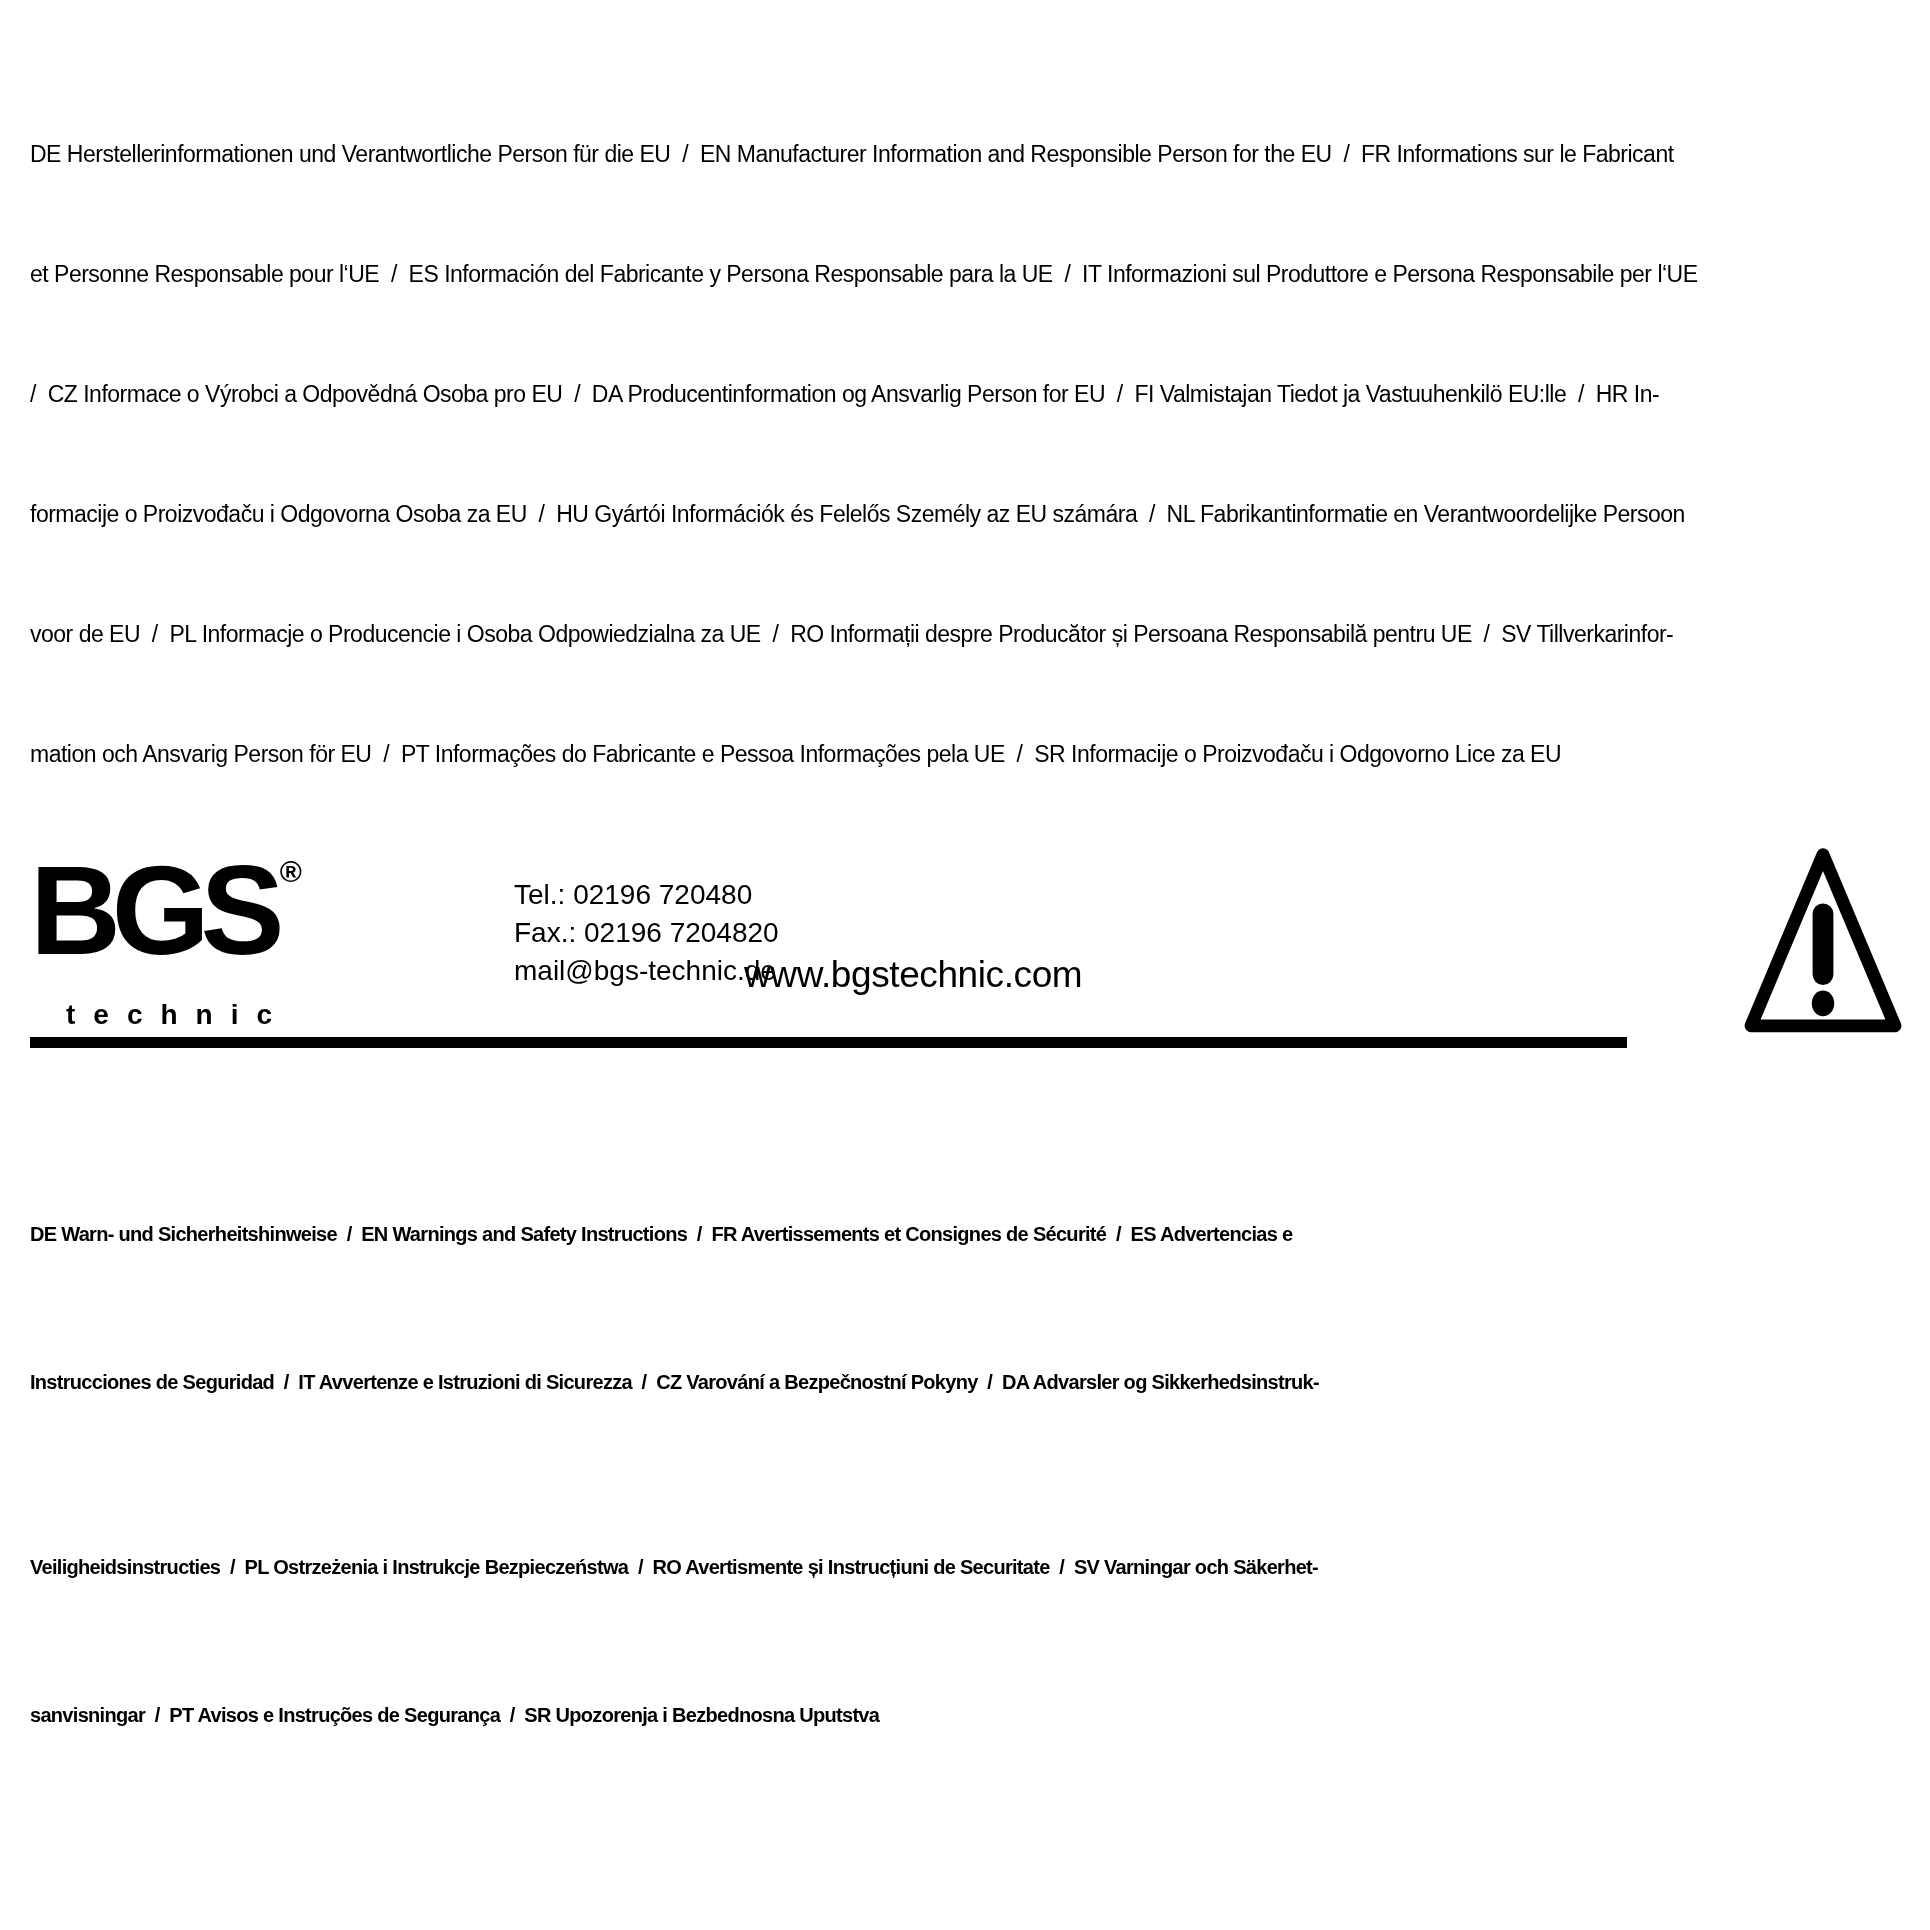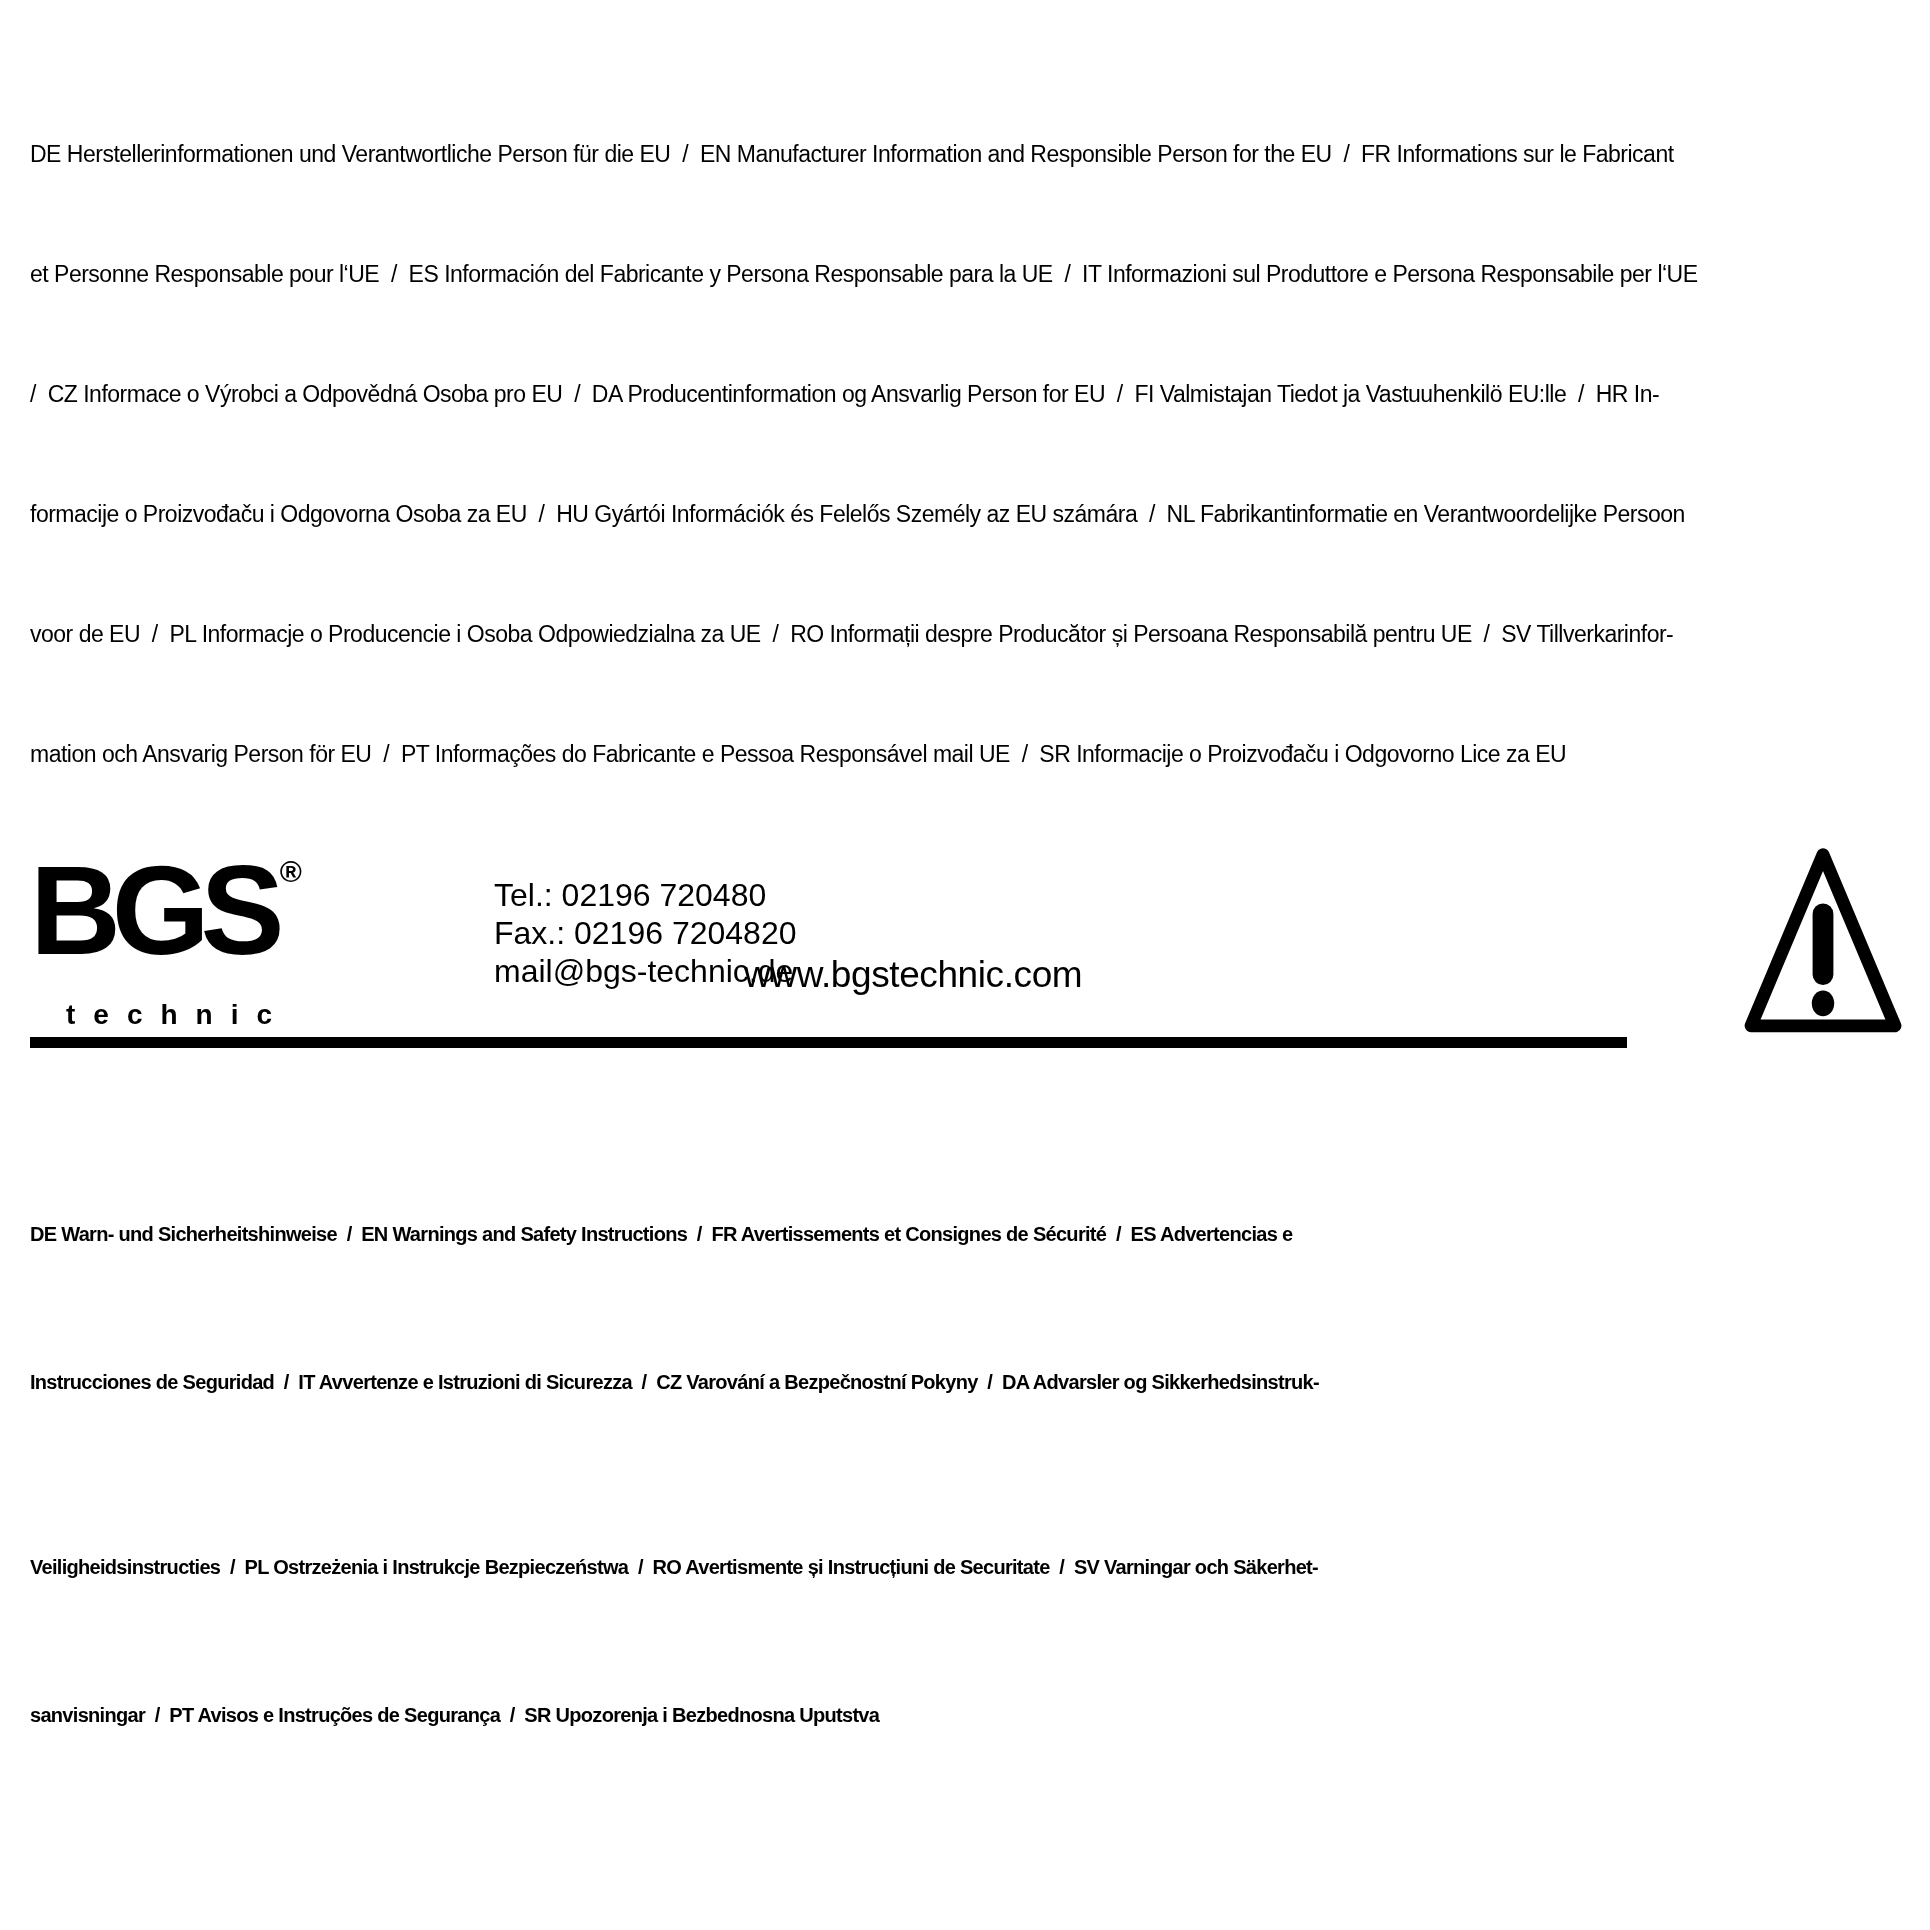--- a/index.html
+++ b/index.html
@@ -13,21 +13,21 @@
     margin:18.7px 22px 0 30px;
     font-weight:normal;font-size:23px;line-height:30px;
     letter-spacing:-0.5px;white-space:pre-wrap;
   }
   .brand-row{position:relative;margin:36px 22px 0 30px;height:165px;}
   .logo{position:absolute;left:0;top:-12.5px;width:233px;text-align:center;}
   .logo-main{font-size:126px;font-weight:bold;letter-spacing:-9.3px;line-height:117px;white-space:nowrap;}
   .logo-reg{font-size:30px;font-weight:bold;position:relative;top:-72px;left:4.7px;letter-spacing:0;}
   .logo-sub{font-size:28px;font-weight:bold;letter-spacing:18px;margin-top:-3.1px;padding-left:36px;white-space:nowrap;}
   .addr{position:absolute;left:241px;top:11px;font-size:28px;line-height:38px;}
-  .contact{position:absolute;left:464px;top:11px;font-size:32px;line-height:38px;}
+  .contact{position:absolute;left:484px;top:11px;font-size:28px;line-height:38px;}
   .website{position:absolute;left:714px;top:89px;font-size:37px;font-weight:normal;letter-spacing:-0.4px;}
   .triangle{position:absolute;right:4.7px;top:-18.7px;width:160px;height:190px;}
   .rule{margin:7.8px 0 0 30px;width:1597px;height:11px;background:#000;}
   .header-warn{
     margin:20px 22px 0 30px;
     font-weight:bold;font-size:20px;line-height:37px;
     letter-spacing:-0.7px;white-space:pre-wrap;
   }
 </style>
 </head>
@@ -41,21 +41,21 @@
       <div>DE Herstellerinformationen und Verantwortliche Person für die EU  /  EN Manufacturer Information and Responsible Person for the EU  /  FR Informations sur le Fabricant</div>
     
       <div>et Personne Responsable pour l‘UE  /  ES Información del Fabricante y Persona Responsable para la UE  /  IT Informazioni sul Produttore e Persona Responsabile per l‘UE</div>
     
       <div>/  CZ Informace o Výrobci a Odpovědná Osoba pro EU  /  DA Producentinformation og Ansvarlig Person for EU  /  FI Valmistajan Tiedot ja Vastuuhenkilö EU:lle  /  HR In-</div>
     
       <div>formacije o Proizvođaču i Odgovorna Osoba za EU  /  HU Gyártói Információk és Felelős Személy az EU számára  /  NL Fabrikantinformatie en Verantwoordelijke Persoon</div>
     
       <div>voor de EU  /  PL Informacje o Producencie i Osoba Odpowiedzialna za UE  /  RO Informații despre Producător și Persoana Responsabilă pentru UE  /  SV Tillverkarinfor-</div>
     
-      <div>mation och Ansvarig Person för EU  /  PT Informações do Fabricante e Pessoa Responsável mail UE  /  SR Informacije o Proizvođaču i Odgovorno Lice za EU</div>
+      <div>mation och Ansvarig Person för EU  /  PT Informações do Fabricante e Pessoa Informações pela UE  /  SR Informacije o Proizvođaču i Odgovorno Lice za EU</div>
     </div>
 
   <div class="brand-row">
     <div class="logo">
       <div class="logo-main"><span>BGS</span><span class="logo-reg">®</span></div>
       <div class="logo-sub">technic</div>
     </div>
     <div class="contact">
       <div>Tel.: 02196 720480</div>
       <div>Fax.: 02196 7204820</div>

